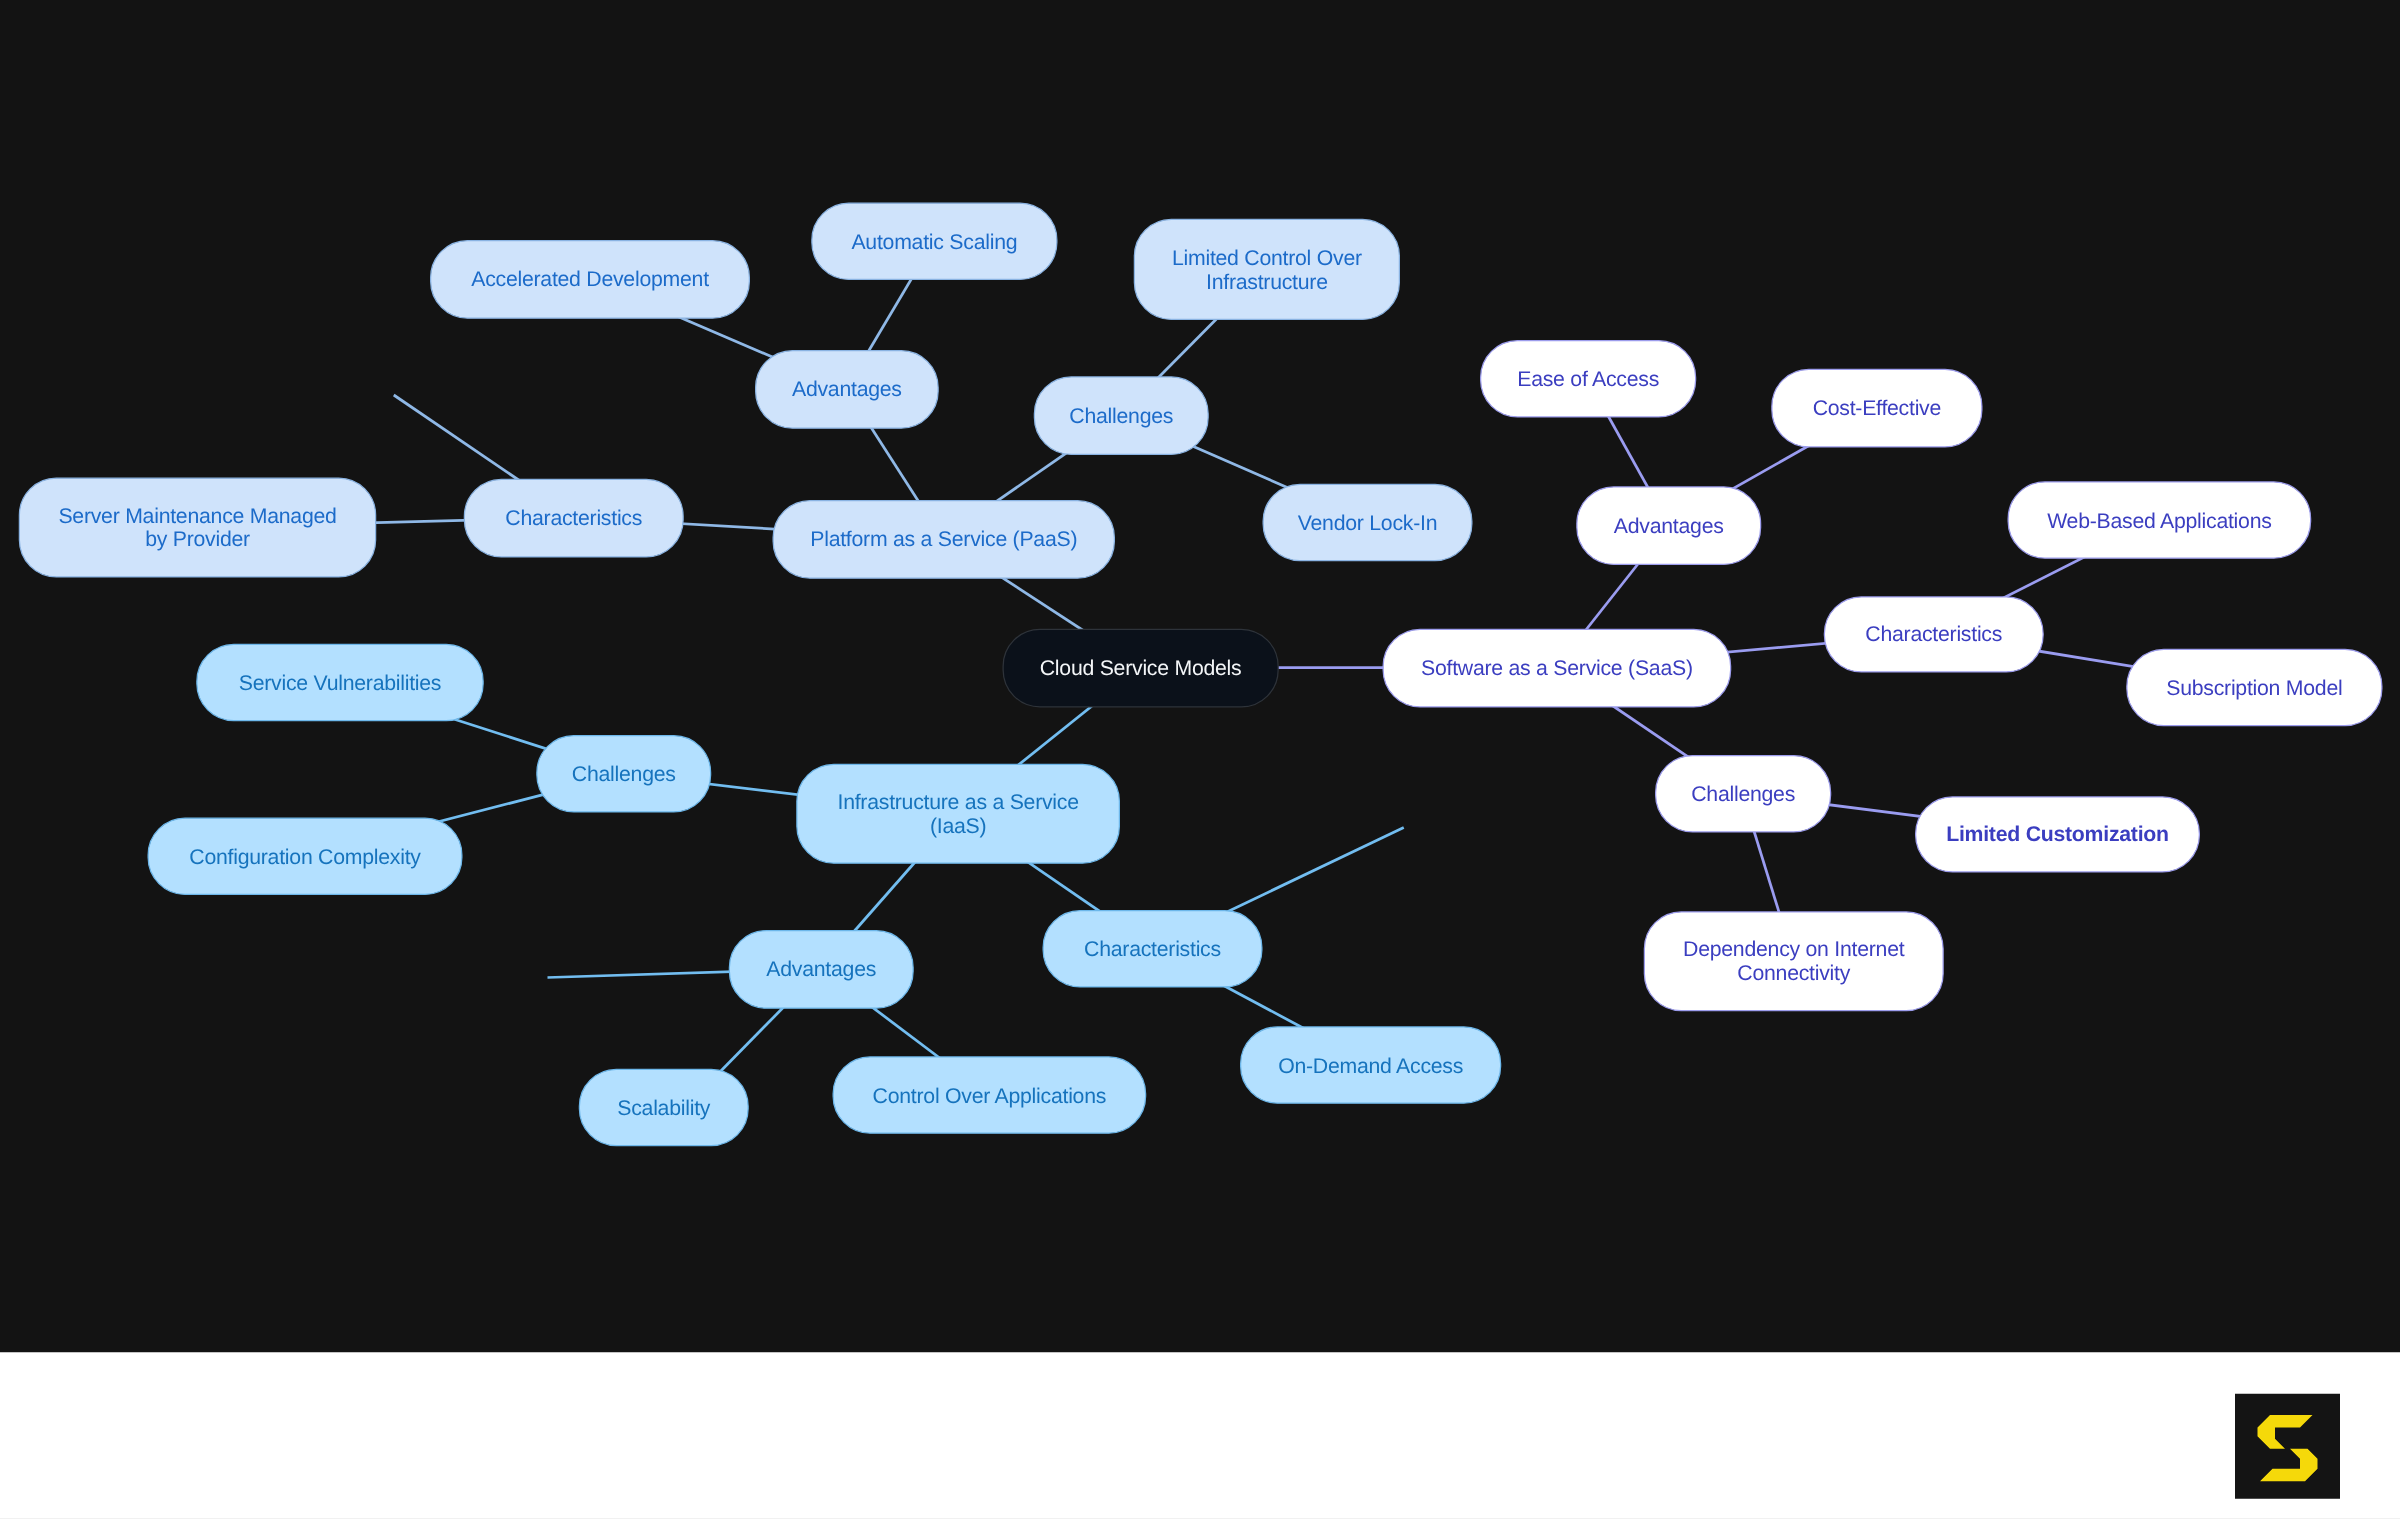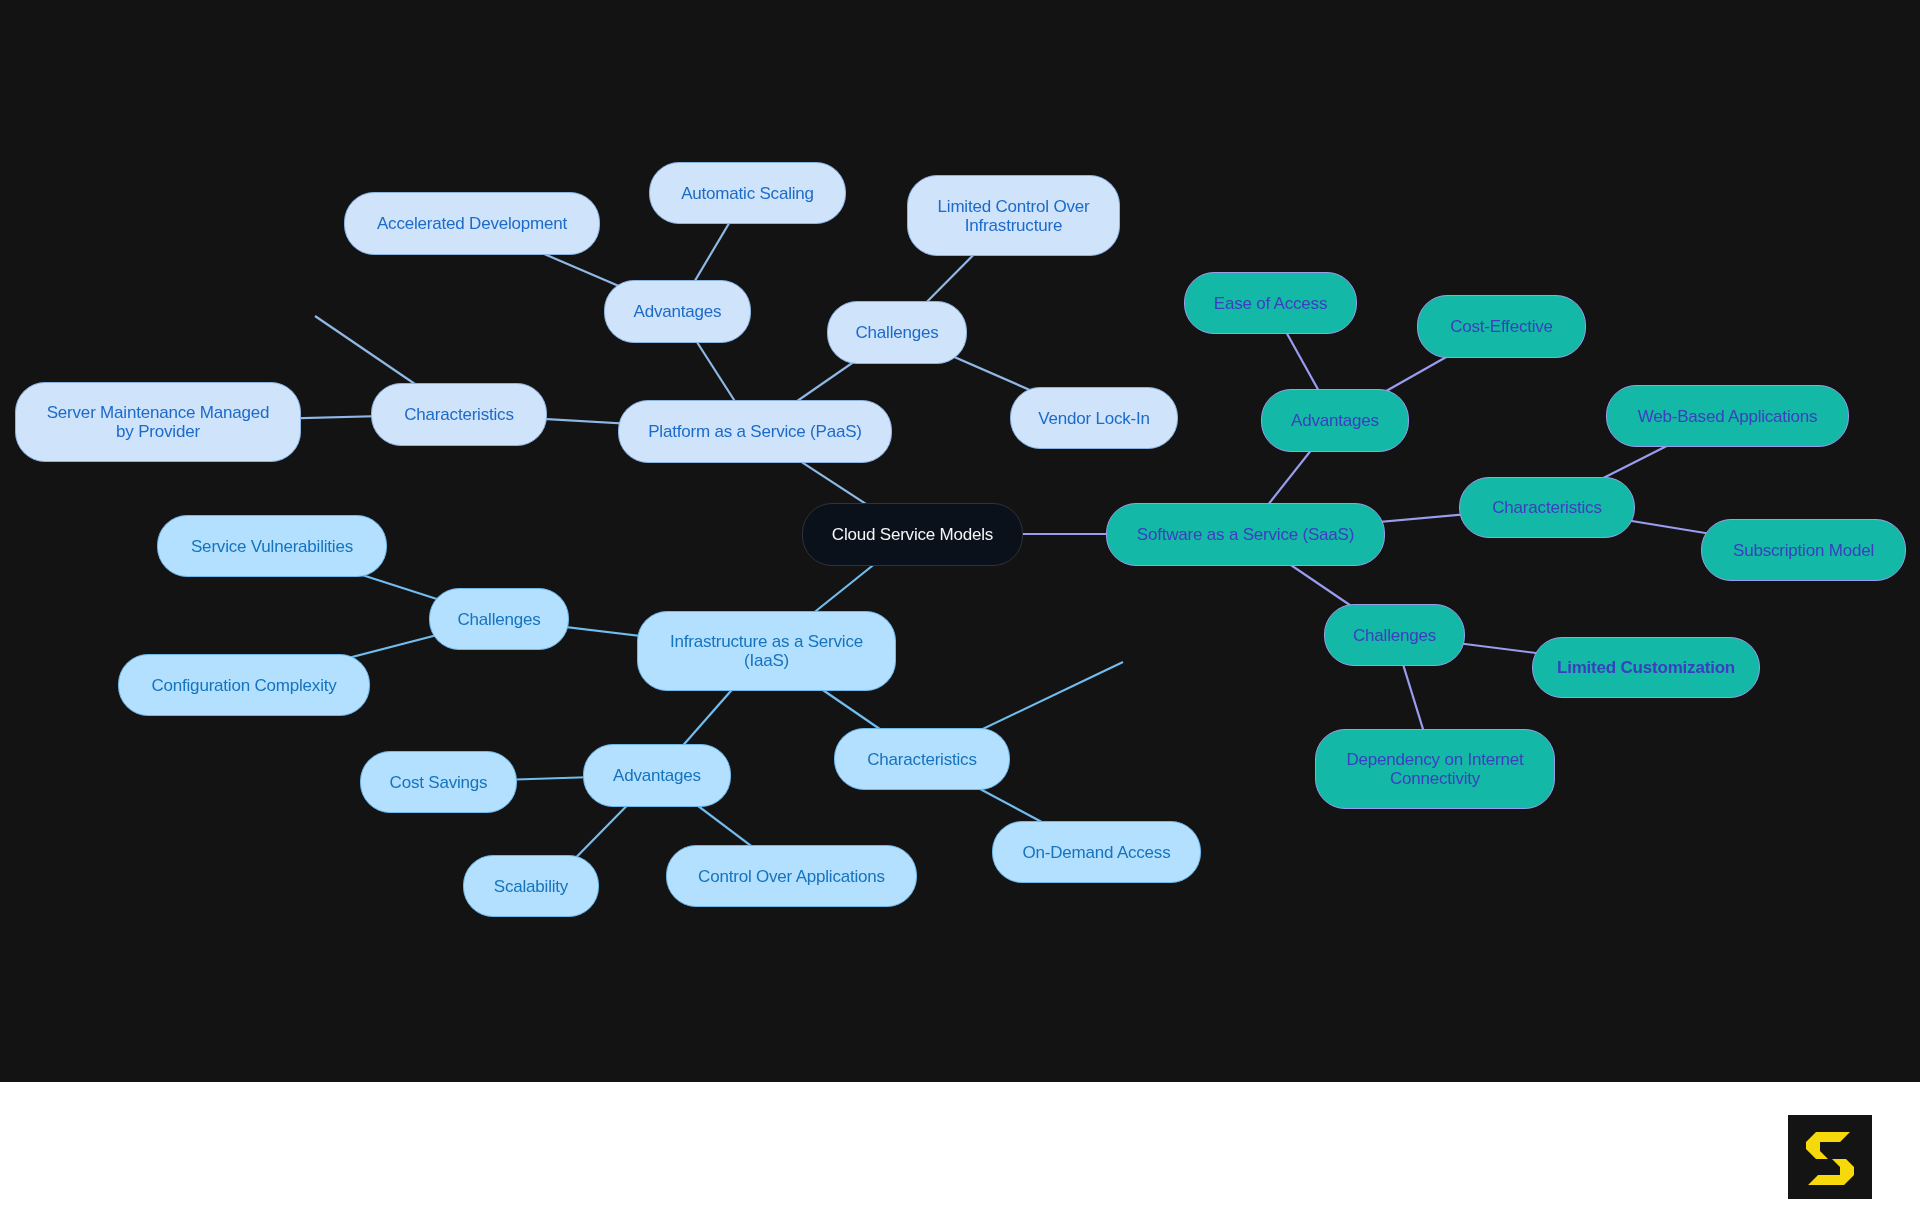--- a/index.html
+++ b/index.html
@@ -19,21 +19,21 @@
   svg.edges { position: absolute; left: 0; top: 0; width: 1920px; height: 1082px; }
   .node {
     position: absolute; box-sizing: border-box;
     display: flex; align-items: center; justify-content: center; text-align: center;
     border-radius: 30px; font-size: 17px; line-height: 19px; letter-spacing: -0.2px;
     padding: 0 10px; white-space: pre-line; cursor: pointer;
   }
   .root { background: #0b111a; border: 1.5px solid #2e333a; color: #f4f6f8; }
   .paas { background: #cfe3fb; border: 1.5px solid #8ab3e2; color: #1c6bc9; }
   .iaas { background: #b3e0ff; border: 1.5px solid #6db7ea; color: #1673bd; }
-  .saas { background: #14b8a6; border: 1.5px solid #9c9cec; color: #3b3ec0; }
+  .saas { background: #ffffff; border: 1.5px solid #9c9cec; color: #3b3ec0; }
   .logo {
     position: absolute; left: 1788px; top: 1115px; width: 84px; height: 84px;
     background: #141414;
   }
   .logo svg { position: absolute; left: 0; top: 0; }
 </style>
 </head>
 <body>
 
 <div class="canvas">
@@ -93,21 +93,20 @@
   <div class="node paas" style="left:907px;top:175px;width:213px;height:81px;">Limited Control Over
 Infrastructure</div>
   <div class="node paas" style="left:1010px;top:387px;width:168px;height:62px;">Vendor Lock-In</div>
 
   <div class="node iaas" style="left:637px;top:611px;width:259px;height:80px;">Infrastructure as a Service
 (IaaS)</div>
   <div class="node iaas" style="left:429px;top:588px;width:140px;height:62px;">Challenges</div>
   <div class="node iaas" style="left:157px;top:515px;width:230px;height:62px;">Service Vulnerabilities</div>
   <div class="node iaas" style="left:118px;top:654px;width:252px;height:62px;">Configuration Complexity</div>
   <div class="node iaas" style="left:583px;top:744px;width:148px;height:63px;">Advantages</div>
-  <div class="node iaas" style="left:360px;top:751px;width:157px;height:62px;">Cost Savings</div>
   <div class="node iaas" style="left:463px;top:855px;width:136px;height:62px;">Scalability</div>
   <div class="node iaas" style="left:666px;top:845px;width:251px;height:62px;">Control Over Applications</div>
   <div class="node iaas" style="left:834px;top:728px;width:176px;height:62px;">Characteristics</div>
   <div class="node iaas" style="left:992px;top:821px;width:209px;height:62px;">On-Demand Access</div>
 
   <div class="node saas" style="left:1106px;top:503px;width:279px;height:63px;">Software as a Service (SaaS)</div>
   <div class="node saas" style="left:1261px;top:389px;width:148px;height:63px;">Advantages</div>
   <div class="node saas" style="left:1184px;top:272px;width:173px;height:62px;">Ease of Access</div>
   <div class="node saas" style="left:1417px;top:295px;width:169px;height:63px;">Cost-Effective</div>
   <div class="node saas" style="left:1459px;top:477px;width:176px;height:61px;">Characteristics</div>

